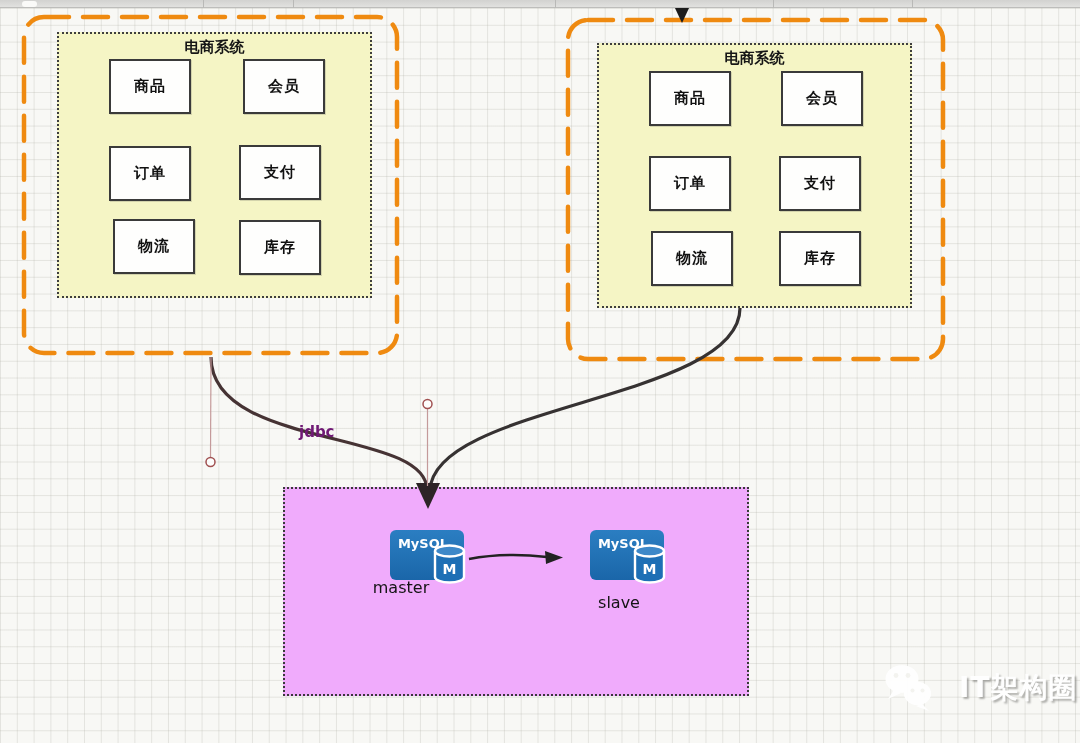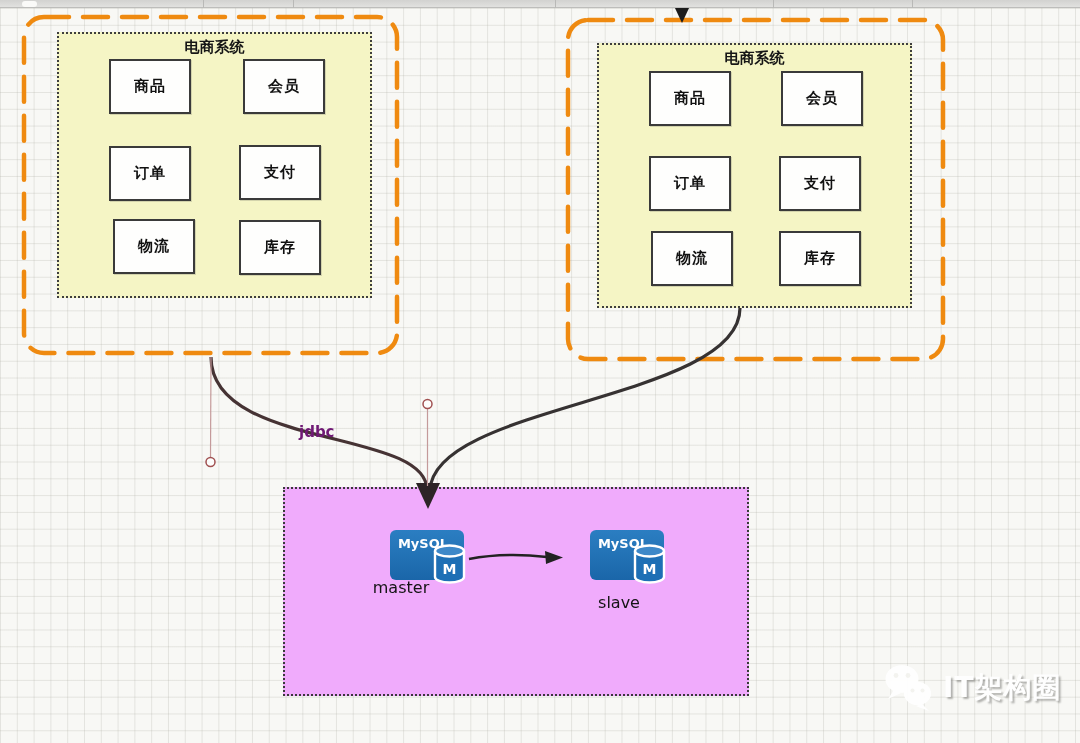--- a/index.html
+++ b/index.html
@@ -59,21 +59,21 @@
   .connectors { position:absolute; left:0; top:0; width:1080px; height:743px; pointer-events:none; z-index:30; }
 
   .edge-label {
     position:absolute; left:299px; top:423px; z-index:35;
     font-size:15px; font-weight:bold; color:#701a75;
   }
 
   
   .watermark {
     position:absolute; left:884px; top:664px; z-index:36;
-    display:flex; align-items:center; gap:9px; opacity:0.96;
+    display:flex; align-items:center; gap:25px; opacity:0.96;
   }
   .watermark-text {
     font-size:28px; font-weight:bold; color:#ffffff;
     text-shadow:2px 2px 2px rgba(110,110,105,0.55);
     letter-spacing:1px;
   }
 </style>
 </head>
 <body>
 

